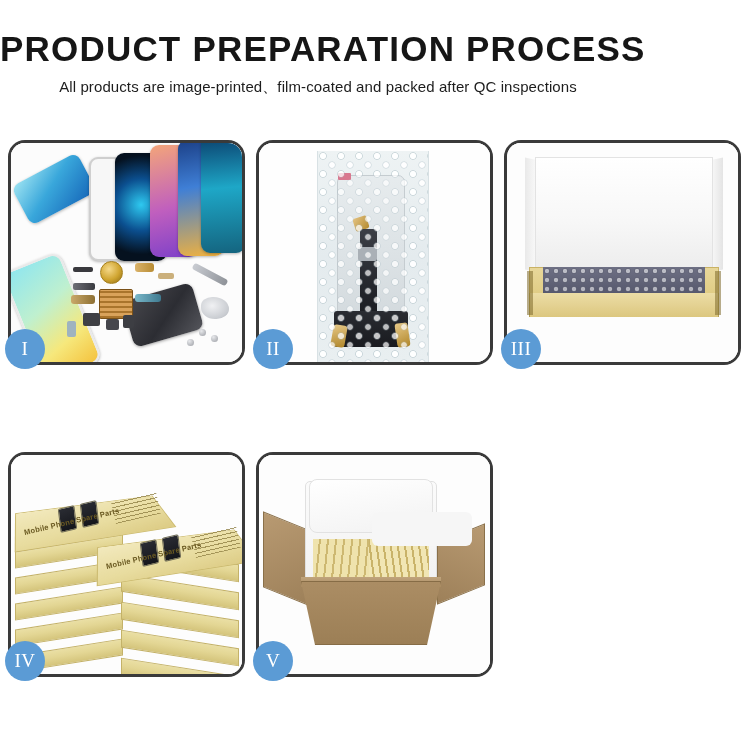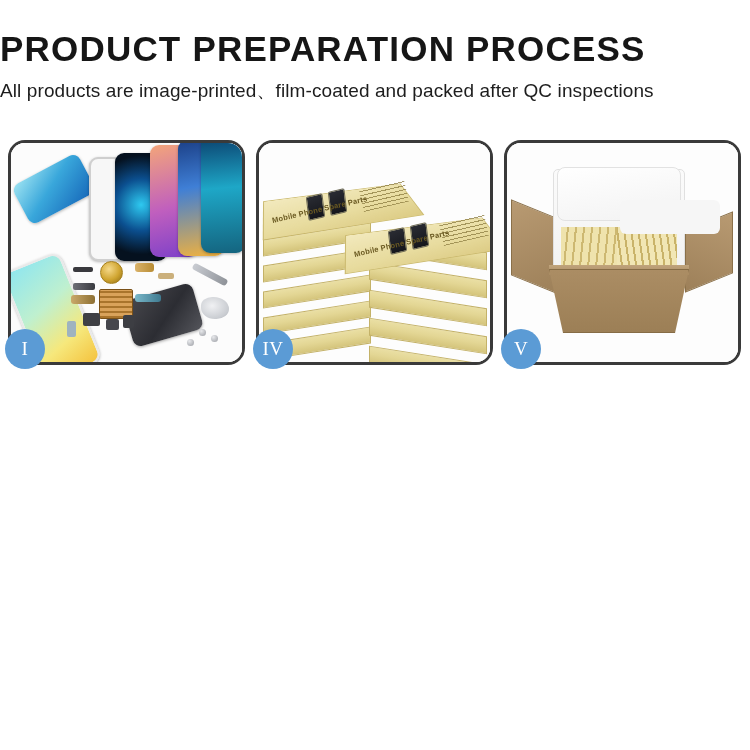--- a/index.html
+++ b/index.html
@@ -28,21 +28,21 @@
     font-weight: 700;
     letter-spacing: 1.2px;
     color: #161616;
     line-height: 1.1;
     white-space: nowrap;
   }
 
   .subtitle {
     margin-top: 9px;
     font-family: "Liberation Sans", sans-serif;
-    font-size: 19px;
+    font-size: 15px;
     font-weight: 400;
     color: #1d1d1d;
     letter-spacing: 0.1px;
     white-space: nowrap;
   }
 
   
   .grid {
     position: absolute;
     left: 8px;
@@ -438,21 +438,55 @@
           <div class="tool1"></div>
           <div class="tool2"></div>
           <div class="screw s1"></div>
           <div class="screw s2"></div>
           <div class="screw s3"></div>
         </div>
       </div>
       <div class="badge">I</div>
     </div>
 
-
+    <div class="panel">
+      <div class="panel-inner">
+        <div class="scene2">
+          <div class="bagwrap">
+            <div class="bubbles"></div>
+            <div class="lcd"></div>
+            <div class="pinklabel"></div>
+            <div class="flexgold1"></div>
+            <div class="flexcable"></div>
+            <div class="flexchip"></div>
+            <div class="lcdbottom"></div>
+            <div class="goldL"></div>
+            <div class="goldR"></div>
+            <div class="bubbles2"></div>
+          </div>
+        </div>
+      </div>
+      <div class="badge">II</div>
+    </div>
+
+    <div class="panel">
+      <div class="panel-inner">
+        <div class="scene3">
+          <div class="b3lidL"></div>
+          <div class="b3lidR"></div>
+          <div class="b3lid"></div>
+          <div class="b3tray"></div>
+          <div class="b3foam"></div>
+          <div class="b3trayfront"></div>
+          <div class="b3shadowL"></div>
+          <div class="b3shadowR"></div>
+        </div>
+      </div>
+      <div class="badge">III</div>
+    </div>
 
     <div class="panel">
       <div class="panel-inner">
         <div class="scene4">
           <div class="stack">
             <div class="sbox sb5"></div>
             <div class="sbox sb4"></div>
             <div class="sbox sb3"></div>
             <div class="sbox sb2"></div>
             <div class="sbox sb1"></div>

